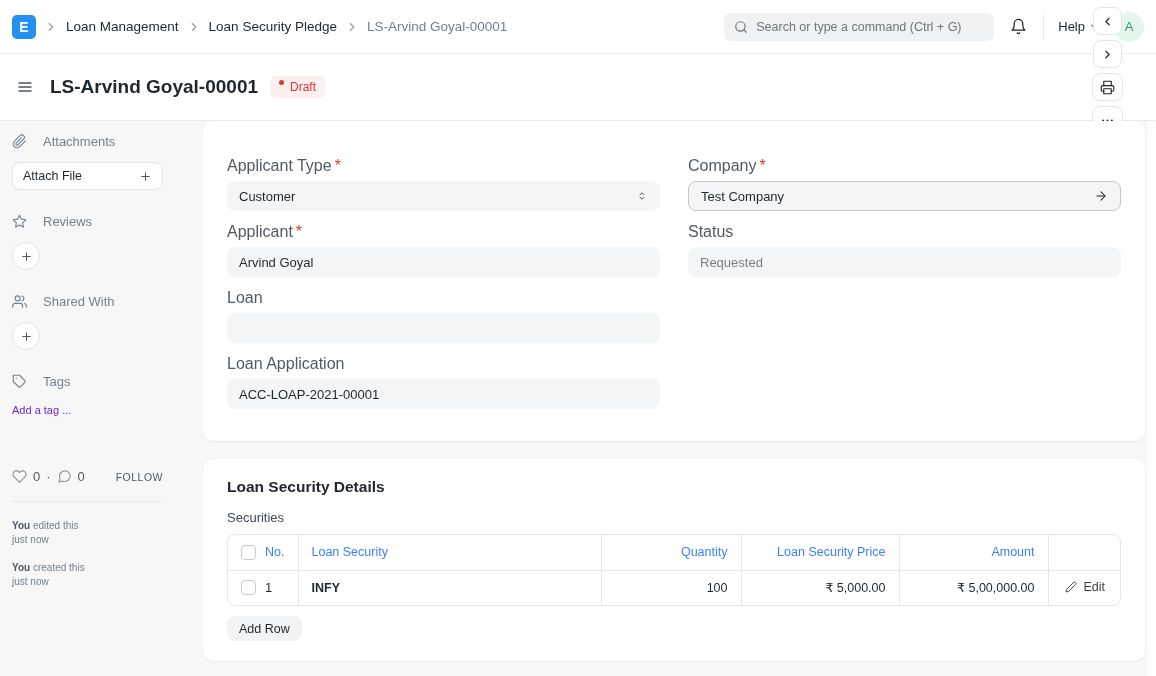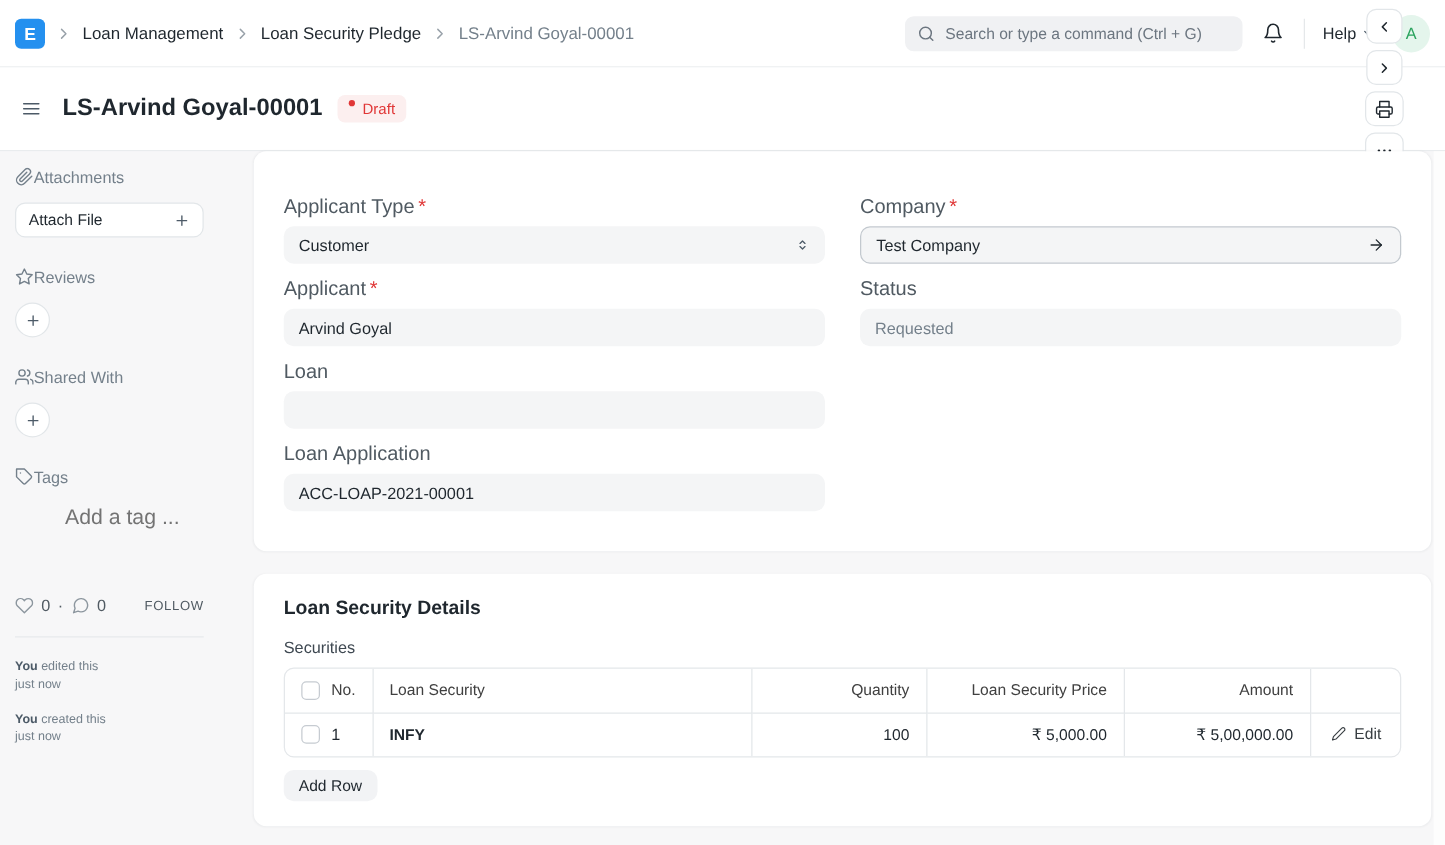--- a/index.html
+++ b/index.html
@@ -73,36 +73,36 @@
     padding: 0 14px; font-size: 13px; font-family: inherit; cursor: pointer; margin-left: 5px;
   }
 
   
   .content { display: flex; height: 555px; position: relative; }
   .scroll-track { position: absolute; right: 0; top: 0; width: 9px; height: 100%; background: #FDFDFD; }
 
   
   .sidebar { width: 203px; flex-shrink: 0; padding: 13px 40px 0 12px; }
   .side-label {
-    display: flex; align-items: flex-start; gap: 0;
+    display: flex; align-items: flex-start; gap: 16px;
     color: #74808B; font-size: 13px;
   }
   .attach-btn {
     margin-top: 13px; width: 151px; height: 28px; background: #fff;
     border: 1px solid #E2E6E9; border-radius: 8px; cursor: pointer;
     display: flex; align-items: center; justify-content: space-between;
     padding: 0 10px; font-size: 12.5px; color: #1F272E; font-family: inherit;
   }
   .round-plus {
     margin-top: 13px; width: 28px; height: 28px; border-radius: 50%;
     background: #fff; border: 1px solid #E2E6E9; cursor: pointer;
     display: flex; align-items: center; justify-content: center; color: #4C5A67;
   }
   .mt-sec { margin-top: 24px; }
-  .add-tag { margin-top: 15px; color: #737373; font-size: 17px; cursor: pointer; margin-left: 40px; }
+  .add-tag { margin-top: 15px; color: #6d28d9; font-size: 11px; cursor: pointer; }
   .like-row {
     margin-top: 53px; width: 151px;
     display: flex; align-items: center; gap: 6px; color: #505A62;
   }
   .like-row .cnt { font-size: 13px; color: #505A62; }
   .follow-btn {
     margin-left: auto; background: none; border: none; cursor: pointer;
     font-size: 10.5px; font-weight: 500; letter-spacing: 0.5px; color: #505A62;
     font-family: inherit;
   }
@@ -136,21 +136,21 @@
 
   
   .securities-label { margin-top: 14px; font-size: 13px; color: #3E4851; }
   .grid-table {
     margin-top: 9px; border: 1px solid #E4E7EA; border-radius: 8px;
     overflow: hidden; width: 894px;
   }
   table { border-collapse: collapse; width: 100%; table-layout: fixed; }
   th, td { border-right: 1px solid #E4E7EA; padding: 0 13px; height: 35px; }
   th:last-child, td:last-child { border-right: none; }
-  thead th { border-bottom: 1px solid #E4E7EA; font-weight: 400; color: #404040; font-size: 12.5px; }
+  thead th { border-bottom: 1px solid #E4E7EA; font-weight: 400; color: #3b82f6; font-size: 12.5px; }
   .cell-sel { display: flex; align-items: center; gap: 9px; }
   .checkbox {
     width: 15px; height: 15px; border: 1px solid #C6CBD1; border-radius: 4px;
     background: #fff; flex-shrink: 0; cursor: pointer;
   }
   .al { text-align: left; } .ar { text-align: right; } .ac { text-align: center; }
   td.sec-name { font-weight: 700; font-size: 12.5px; }
   td.num, th.colhead { font-size: 12.5px; }
   .edit-btn {
     background: none; border: none; cursor: pointer; font-family: inherit;

